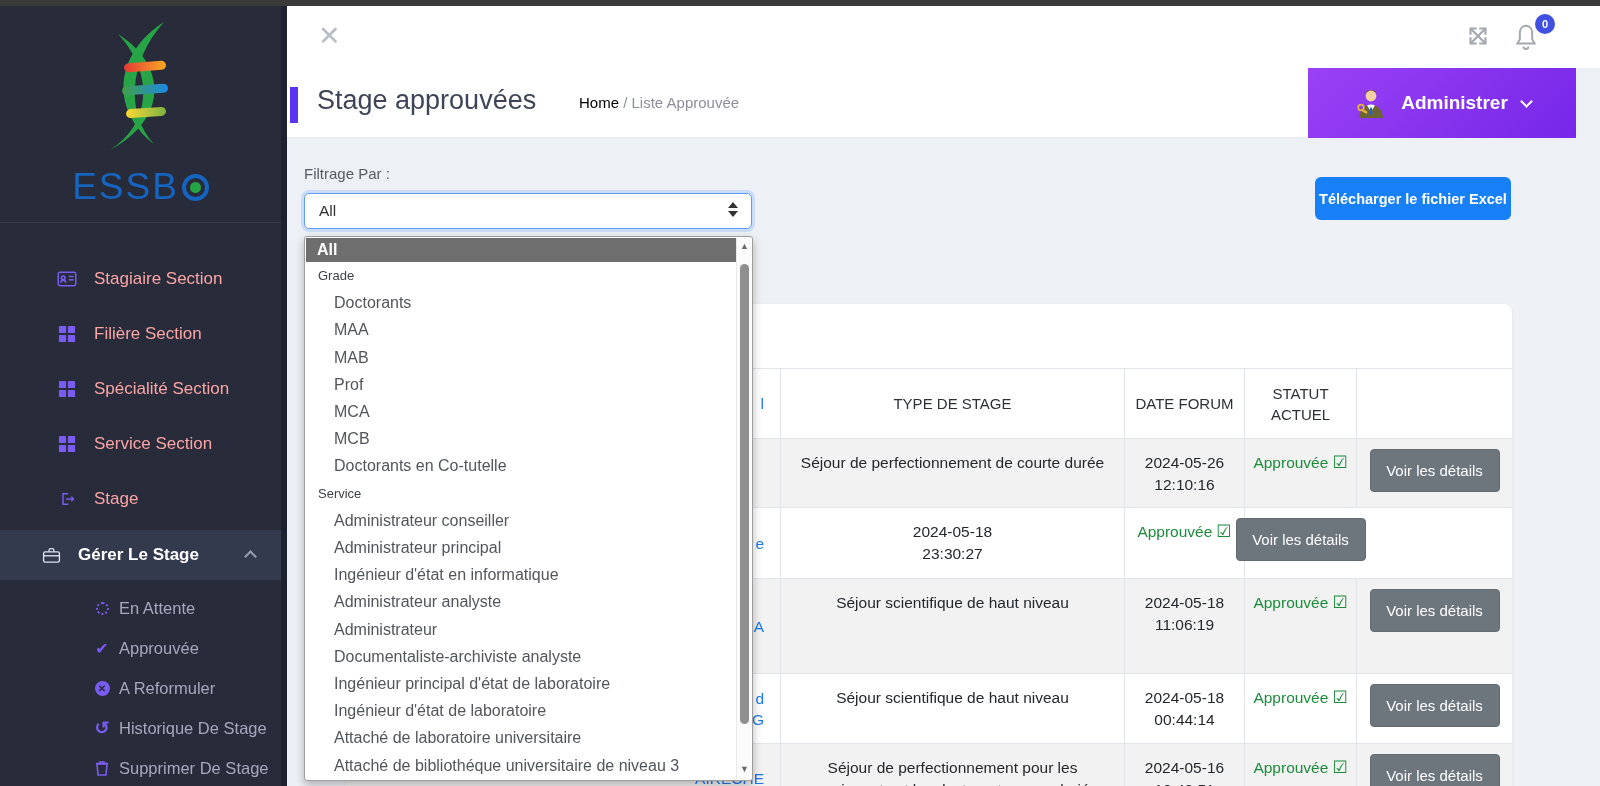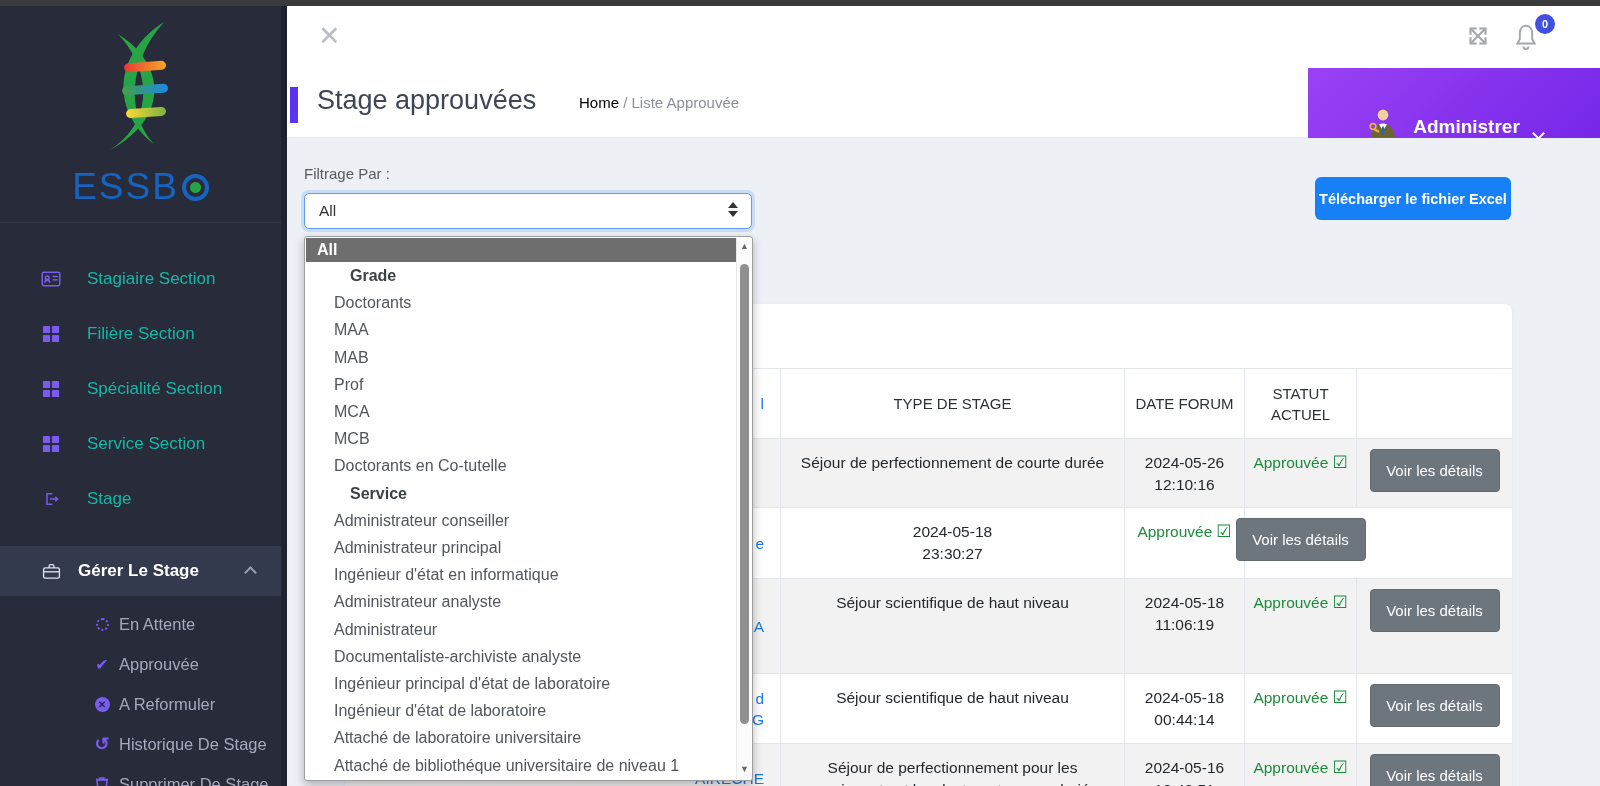--- a/index.html
+++ b/index.html
@@ -10,23 +10,23 @@
   .topstrip { position:absolute; left:0; top:0; width:1600px; height:6px; background:#3a3a3a; z-index:60; }
 
   
   .sidebar { position:absolute; left:0; top:0; width:287px; height:786px; background:#272b3a; z-index:30; border-right:6px solid #1d2130; }
   .logo-wrap { padding-top:18px; display:flex; flex-direction:column; align-items:center; border-bottom:1px solid rgba(255,255,255,0.07); padding-bottom:14px; }
   .logo-text { display:flex; align-items:center; margin-top:8px; }
   .logo-letters { color:#1565c0; font-size:37px; font-weight:500; letter-spacing:2px; }
   .logo-o { width:27px; height:27px; border:4px solid #1565c0; border-radius:50%; margin-left:3px; position:relative; }
   .logo-o::after { content:""; position:absolute; left:50%; top:50%; width:11px; height:11px; margin:-5.5px 0 0 -5.5px; border-radius:50%; background:#27a445; }
   .menu { margin-top:28px; }
-  .menu-item { display:flex; align-items:center; height:55px; padding-left:40px; color:#14b8a6; font-size:17px; cursor:pointer;gap:9px; }
+  .menu-item { display:flex; align-items:center; height:55px; padding-left:56px; color:#fca5a5; font-size:17px; cursor:pointer; }
   .menu-item .mi-icon { width:22px; margin-right:16px; display:flex; align-items:center; justify-content:center; }
-  .menu-group { display:flex; align-items:center; height:50px; padding-left:40px; margin-top:20px; background:#343a4d; color:#ffffff; font-size:17px; font-weight:600; position:relative; cursor:pointer; }
+  .menu-group { display:flex; align-items:center; height:50px; padding-left:40px; margin-top:4px; background:#343a4d; color:#ffffff; font-size:17px; font-weight:600; position:relative; cursor:pointer; }
   .menu-group .mi-icon { width:22px; margin-right:16px; display:flex; align-items:center; justify-content:center; }
   .chev-up { position:absolute; right:26px; top:22px; width:9px; height:9px; border-left:2px solid #9ba0b4; border-top:2px solid #9ba0b4; transform:rotate(45deg); }
   .submenu { padding-top:8px; }
   .submenu-item { display:flex; align-items:center; height:40px; padding-left:64px; color:#a6a9bd; font-size:16.5px; cursor:pointer;margin-left:29px; }
   .submenu-item .si-icon { margin-right:8px; display:flex; align-items:center; justify-content:center; min-width:18px; color:#7a5cf0; }
   .spin-dotted { width:13px; height:13px; border:2px dotted #7a5cf0; border-radius:50%; }
   .check-glyph { color:#7a5cf0; font-size:16px; }
   .xcircle { width:15px; height:15px; border-radius:50%; background:#7a5cf0; color:#272b3a; font-size:10px; font-weight:bold; display:flex; align-items:center; justify-content:center; }
   .hist-glyph { color:#7a5cf0; font-size:18px; font-weight:bold; line-height:1; }
 
@@ -36,21 +36,21 @@
   .fs-icon { position:absolute; left:1176px; top:15px; cursor:pointer; }
   .bell-wrap { position:absolute; left:1224px; top:16px; width:40px; height:40px; cursor:pointer; }
   .badge { position:absolute; right:-6px; top:-10px; width:24px; height:24px; border-radius:50%; background:#4150e0; color:#fff; font-size:11px; font-weight:bold; display:flex; align-items:center; justify-content:center; border:2px solid #fff; }
 
   
   .pagehead { position:absolute; left:287px; top:68px; width:1021px; height:70px; background:#ffffff; border-bottom:1px solid #e7eaef; z-index:10; }
   .accentbar { position:absolute; left:3px; top:19px; width:8px; height:36px; background:#5b34f2; }
   .page-title { position:absolute; left:30px; top:17px; font-size:27px; color:#3e4556; font-weight:400; }
   .breadcrumb { position:absolute; left:292px; top:26px; font-size:15px; color:#8b8f9a; }
   .bc-home { color:#000000; text-decoration:none; cursor:pointer; }
-  .adminbtn { position:absolute; left:1308px; top:68px; width:292px; height:70px; background:linear-gradient(135deg,#9a41f5 0%, #7627e8 100%); display:flex; align-items:flex-end; justify-content:center; gap:14px; cursor:pointer; z-index:10; }
+  .adminbtn { position:absolute; left:1308px; top:68px; width:268px; height:70px; background:linear-gradient(135deg,#9a41f5 0%, #7627e8 100%); display:flex; align-items:center; justify-content:center; gap:14px; cursor:pointer; z-index:10; }
   .admin-label { color:#ffffff; font-size:19px; font-weight:bold; }
   .chev-down { width:9px; height:9px; border-left:2px solid #fff; border-bottom:2px solid #fff; transform:rotate(-45deg); margin-top:-4px; }
 
   
   .content { position:absolute; left:287px; top:154px; width:1313px; height:577px; background:#edf1f6; }
   .filter-label { position:absolute; left:17px; top:11px; font-size:15px; color:#555b61; }
   .select-box { position:absolute; left:17px; top:39px; width:448px; height:36px; background:#fff; border:1px solid #5e9cf5; box-shadow:0 0 0 3px rgba(77,144,254,0.22); border-radius:5px; display:flex; align-items:center; cursor:pointer; }
   .select-value { padding-left:14px; font-size:15.5px; color:#333; }
   .sel-arrows { position:absolute; right:13px; top:8px; display:flex; flex-direction:column; gap:3px; }
   .sel-arrows i { display:block; width:0; height:0; border-left:5px solid transparent; border-right:5px solid transparent; }
@@ -73,21 +73,21 @@
   .statuscell { color:#1c8c3c; }
   .statuscell .strow { display:flex; align-items:center; gap:4px; }
   .chk { font-size:17px; color:#1c8c3c; }
   .details-btn { margin-top:0; width:130px; height:43px; background:#6d757d; border:1px solid #636b72; border-radius:4px; color:#fff; font-size:15px; cursor:pointer; font-family:"Liberation Sans", sans-serif; }
   .actcell { padding-top:10px; }
 
   
   .dropdown { position:absolute; left:17px; top:82px; width:449px; height:545px; background:#ffffff; border:1px solid #9e9e9e; border-radius:3px; box-shadow:0 4px 10px rgba(0,0,0,0.28); z-index:40; }
   .opt-selected { position:absolute; left:1px; right:16px; top:1px; height:24px; background:#6e6e6e; color:#fff; font-weight:bold; font-size:16px; line-height:24px; padding-left:11px; cursor:pointer; }
   .opts { position:absolute; left:1px; right:16px; top:25px; bottom:1px; overflow:hidden; }
-  .opt-group { font-size:16px; font-weight:bold; color:#3d4246; line-height:27.2px; padding-left:12px;margin-left:32px; }
+  .opt-group { font-size:13px; font-weight:normal; color:#3d4246; line-height:27.2px; padding-left:12px; }
   .opt { font-size:16px; color:#51565c; line-height:27.2px; padding-left:28px; cursor:pointer; }
   .sb { position:absolute; top:1px; bottom:1px; right:1px; width:15px; background:#fbfbfb; border-left:1px solid #e8e8e8; }
   .sb-arrow { position:absolute; left:0; width:15px; text-align:center; font-size:9px; color:#6a6a6a; cursor:pointer; }
   .sb-up { top:3px; } .sb-down { bottom:5px; }
   .sb-thumb { position:absolute; left:3px; top:26px; width:9px; height:460px; background:#8f8f8f; border-radius:5px; cursor:pointer; }
 </style>
 </head>
 <body>
 
 <div id="app">
@@ -409,21 +409,21 @@
         <div class="opt-group">Service</div>
         <div class="opt">Administrateur conseiller</div>
         <div class="opt">Administrateur principal</div>
         <div class="opt">Ingénieur d'état en informatique</div>
         <div class="opt">Administrateur analyste</div>
         <div class="opt">Administrateur</div>
         <div class="opt">Documentaliste-archiviste analyste</div>
         <div class="opt">Ingénieur principal d'état de laboratoire</div>
         <div class="opt">Ingénieur d'état de laboratoire</div>
         <div class="opt">Attaché de laboratoire universitaire</div>
-        <div class="opt">Attaché de bibliothéque universitaire de niveau 1</div>
+        <div class="opt">Attaché de bibliothéque universitaire de niveau 3</div>
       </div>
       <div class="sb">
         <div class="sb-arrow sb-up">▲</div>
         <div class="sb-thumb"></div>
         <div class="sb-arrow sb-down">▼</div>
       </div>
     </div>
   </div>
 </div>
 

